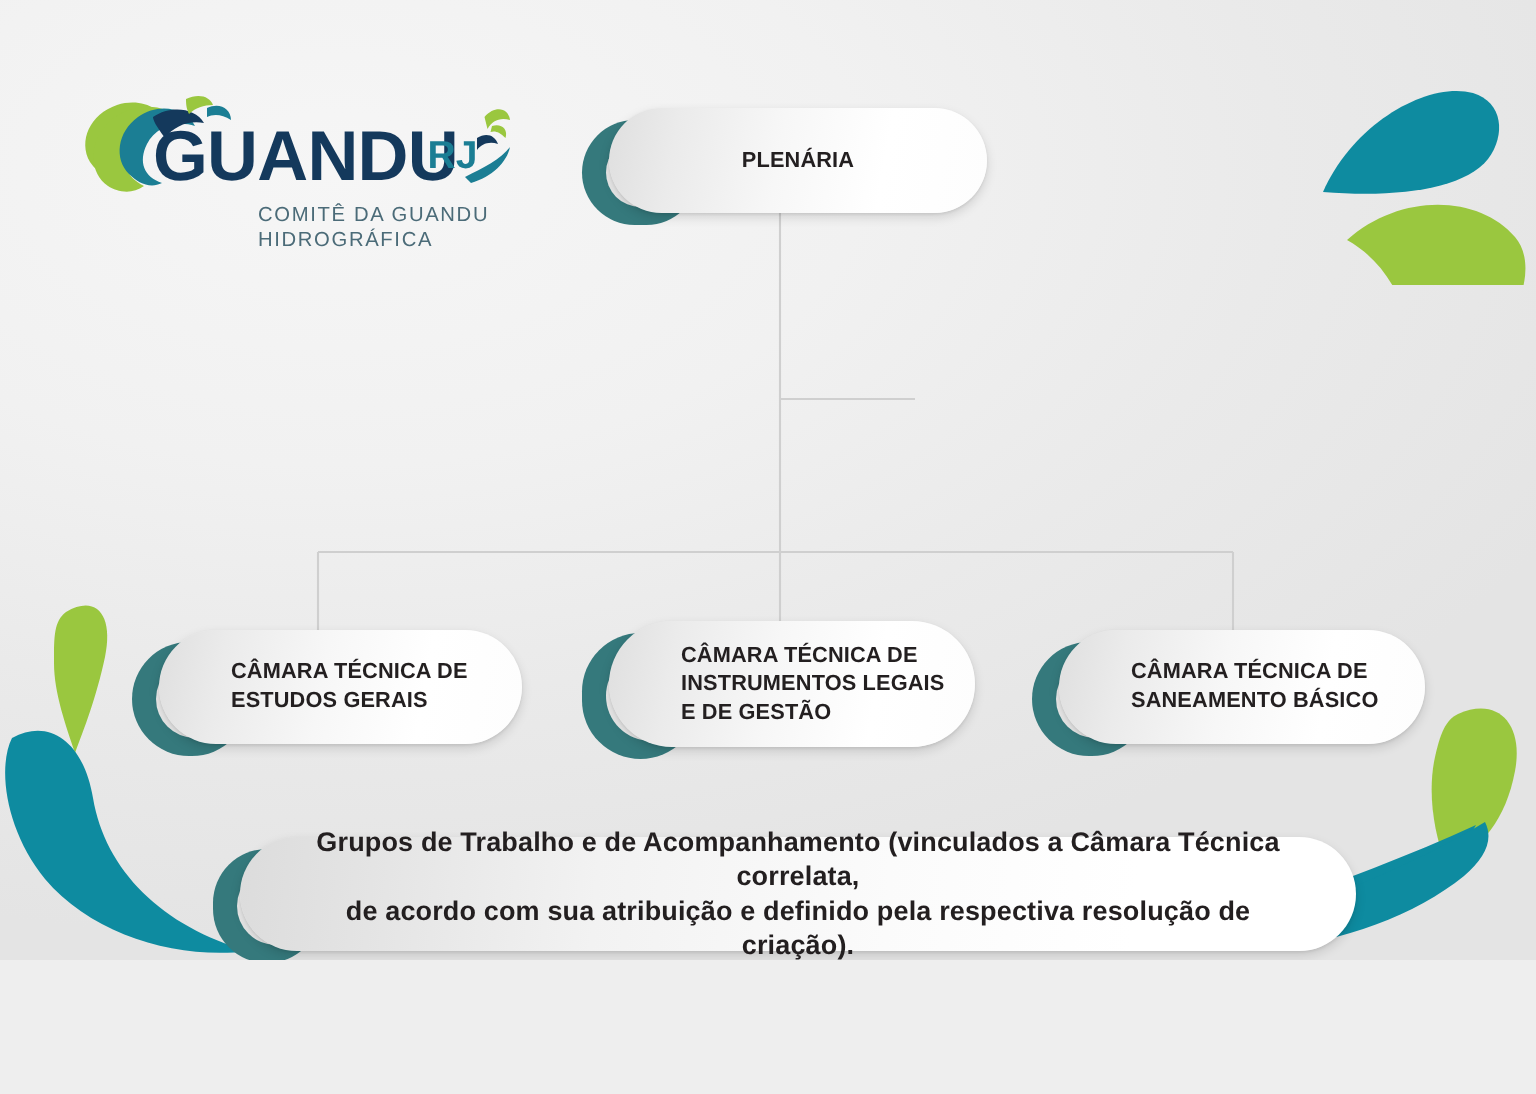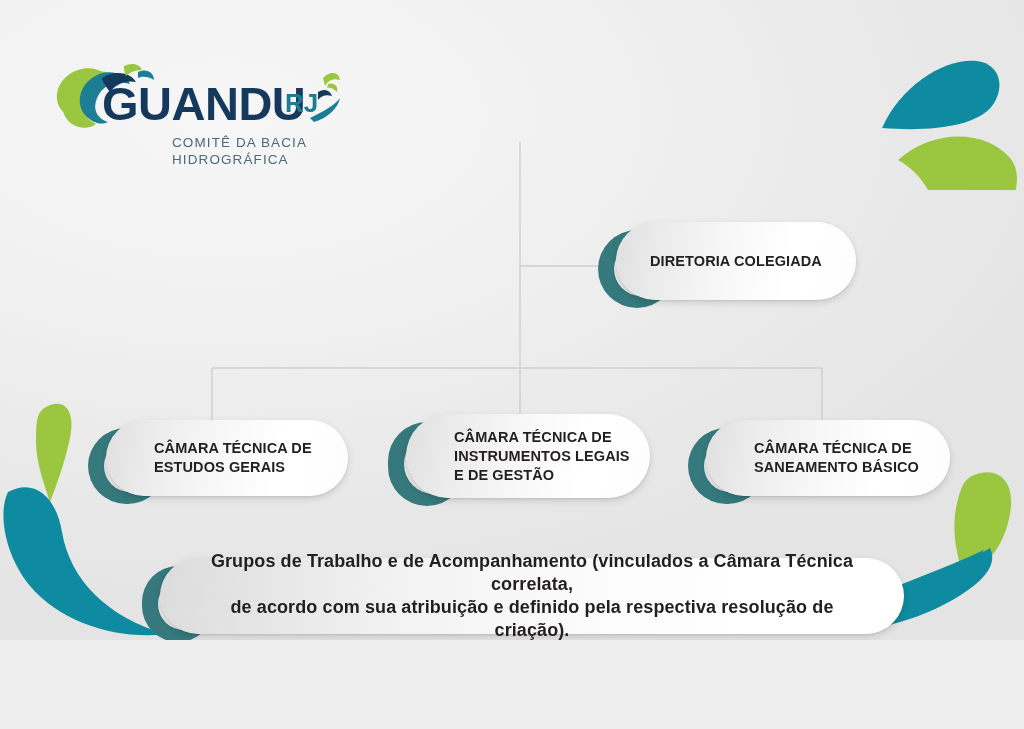--- a/index.html
+++ b/index.html
@@ -161,46 +161,46 @@
 
       <text x="60" y="58" font-family="Liberation Sans, sans-serif" font-size="47" font-weight="bold" fill="#14395c" letter-spacing="-0.5">GUANDU</text>
 
       <text x="243" y="50" font-family="Liberation Sans, sans-serif" font-size="26" font-weight="bold" fill="#1b7e94">RJ</text>
 
       <path d="M281,16 C288,8 297,10 298,18 C292,16 286,18 283,24 Z" fill="#9ac73f"></path>
       <path d="M286,22 C292,20 297,24 295,30 C291,26 288,25 285,26 Z" fill="#9ac73f"></path>
       <path d="M276,30 C282,26 288,28 290,34 C284,32 279,34 276,38 Z" fill="#14395c"></path>
       <path d="M268,56 C280,50 292,44 298,36 C296,46 286,56 272,60 Z" fill="#1b7e94"></path>
     </svg>
-    <div id="logo-sub">COMITÊ DA BACIA
+    <div id="logo-sub">COMITÊ DA GUANDU
 HIDROGRÁFICA</div>
   </div>
 
   <svg id="connectors">
     <g stroke="#cfcfcf" stroke-width="1.4" fill="none">
 
       <line x1="520" y1="142" x2="520" y2="368"></line>
 
       <line x1="520" y1="266" x2="610" y2="266"></line>
 
       <line x1="212" y1="368" x2="822" y2="368"></line>
 
       <line x1="212" y1="368" x2="212" y2="428"></line>
       <line x1="520" y1="368" x2="520" y2="422"></line>
       <line x1="822" y1="368" x2="822" y2="428"></line>
     </g>
   </svg>
 
-
-  <div class="node center" id="node-diretoria">
-    <div class="accent"></div>
-    <div class="pill">
-      <div class="label">DIRETORIA COLEGIADA</div>
-    </div>
-  </div>
+  <div class="node center" id="node-plenaria">
+    <div class="accent"></div>
+    <div class="pill">
+      <div class="label">PLENÁRIA</div>
+    </div>
+  </div>
+
 
   <div class="node leftlabel" id="node-ct-estudos">
     <div class="accent"></div>
     <div class="pill">
       <div class="label">CÂMARA TÉCNICA DE
 ESTUDOS GERAIS</div>
     </div>
   </div>
 
   <div class="node leftlabel" id="node-ct-instrum">

